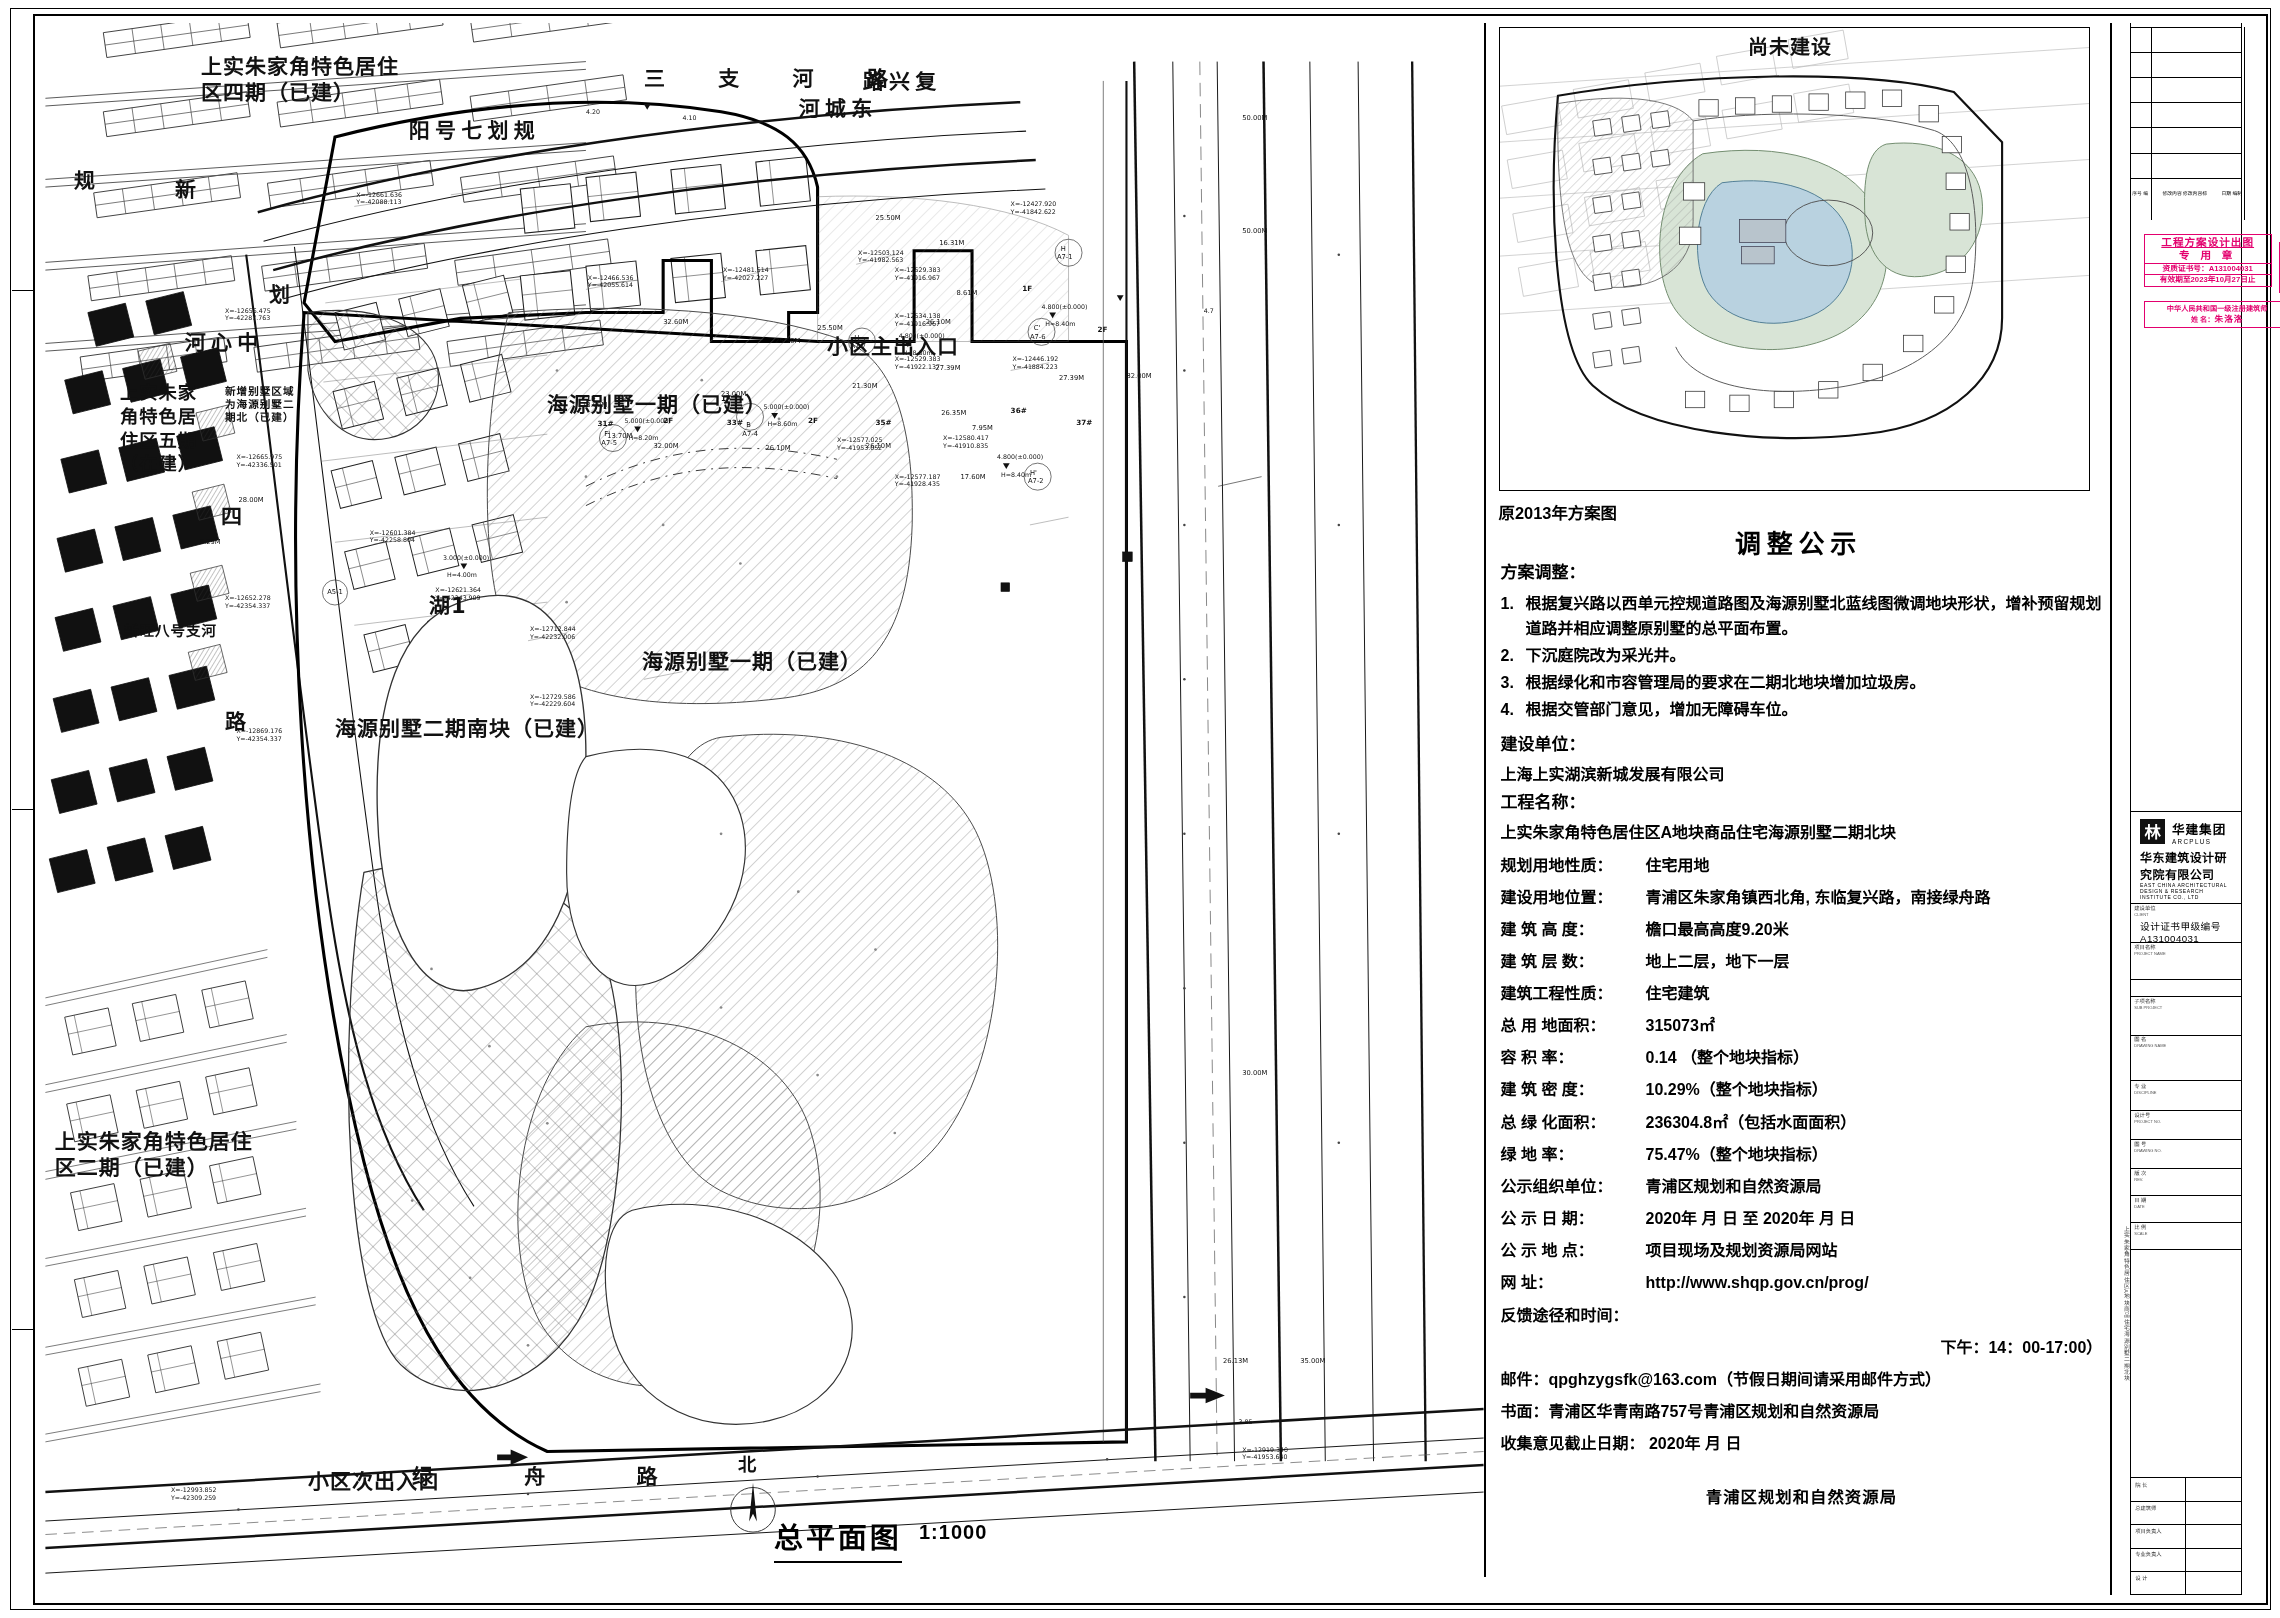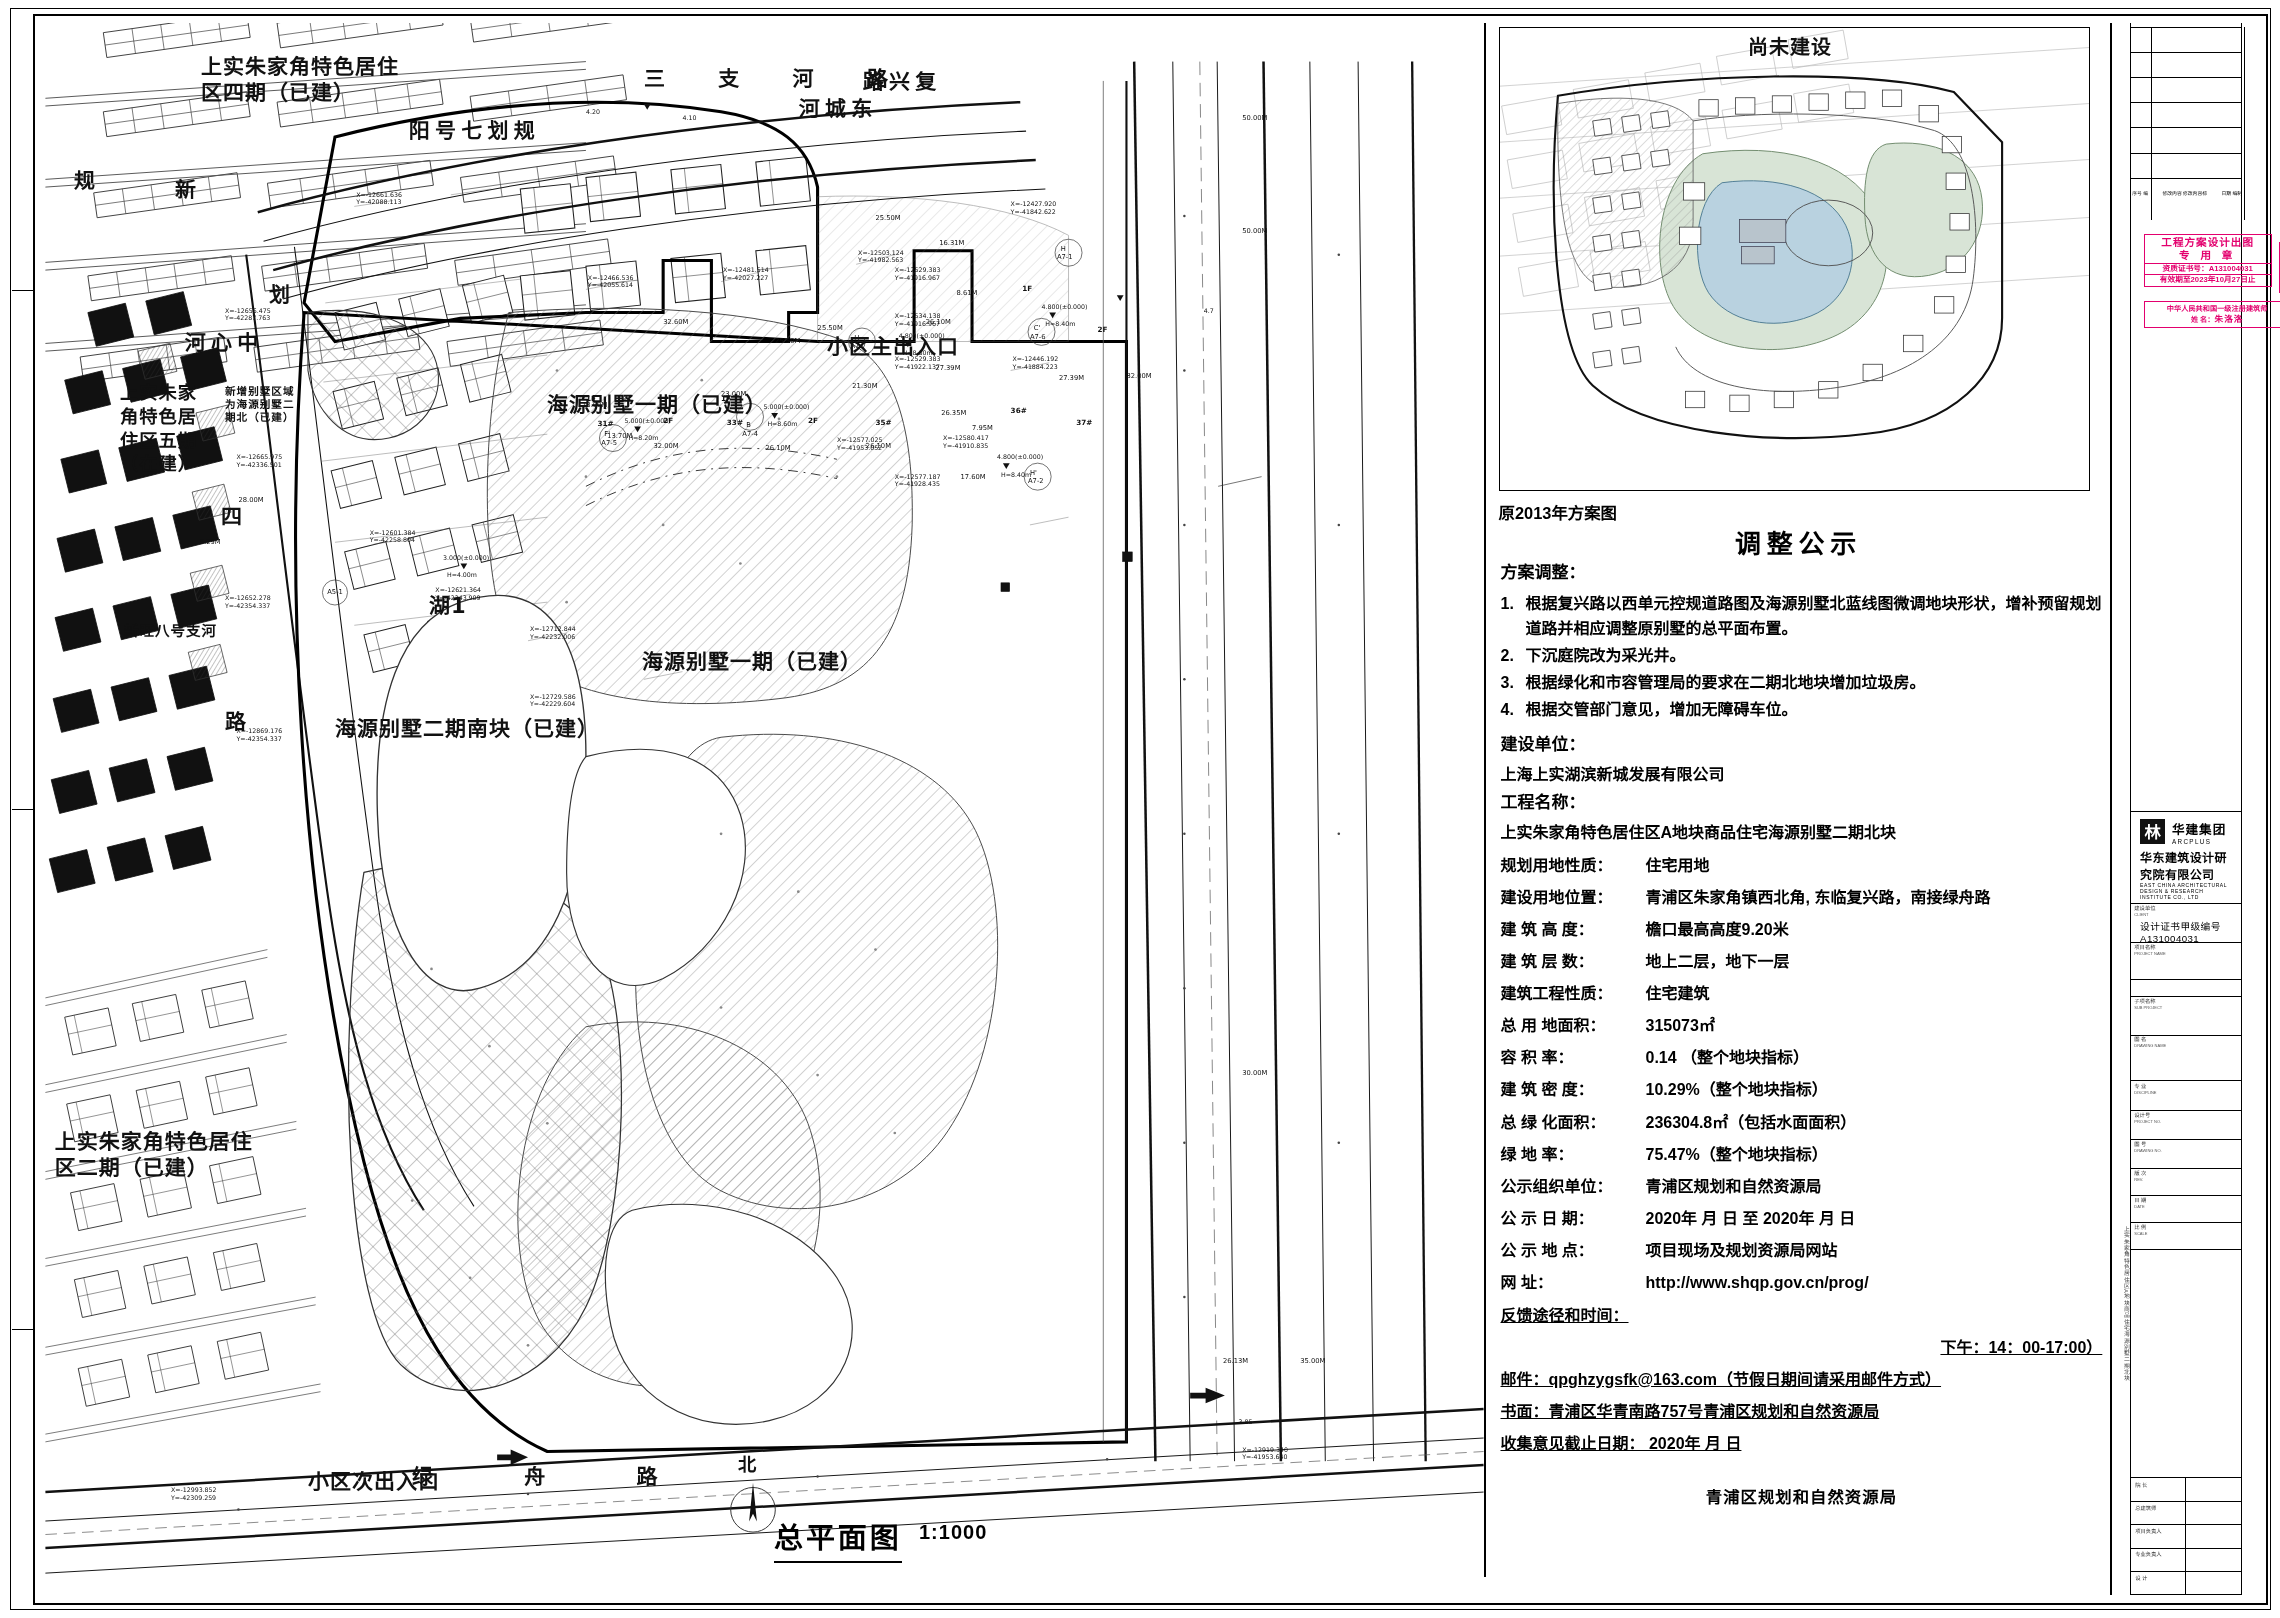--- a/index.html
+++ b/index.html
@@ -74,21 +74,21 @@
   .notice .h{font-size:17px;font-weight:700;}
   .notice .row{display:block;margin:0 0 2.9px 0;}
   .notice ol{margin:3.9px 0 9.7px 0;padding-left:0;list-style:none;}
   .notice ol li{margin:0 0 1.9px 0;text-indent:0;padding-left:25px;position:relative;}
   .notice ol li .num{position:absolute;left:0;top:0;}
   .spec{margin-top:7.7px;}
   .spec .row{display:flex;align-items:flex-start;margin-bottom:6.8px;}
   .spec .k{flex:0 0 145px;letter-spacing:0px;font-weight:600;}
   .spec .v{flex:1 1 auto;font-weight:600;}
   .feedback{margin-top:7.7px;}
-  .feedback .row{margin-bottom:6.8px;text-decoration:underline;}
+  .feedback .row{margin-bottom:6.8px;}
   .indent{display:inline-block;width:224px;}
   .signoff{margin-top:29px;text-align:center;font-weight:700;font-size:16.4px;letter-spacing:1px;}
 
   
   .titleblock{
     position:absolute;left:2113px;top:23px;right:0px;bottom:23px;
   }
   .tb-top{
     position:absolute;left:17.4px;top:0;right:39px;height:956px;
     border-left:1.9px solid #000;border-right:1.9px solid #000;border-bottom:1.9px solid #000;
@@ -97,21 +97,21 @@
   .revgrid div{position:absolute;left:0;right:0;border-top:1px solid #000;}
   .revgrid .vl{position:absolute;top:0;bottom:0;width:0;border-left:1px solid #000;border-top:none;}
   .rev-hdr{position:absolute;left:19.3px;right:39px;top:166px;font-size:4.8px;display:flex;justify-content:space-between;}
 
   .stamp-area{position:absolute;left:21px;top:205px;right:42px;height:222px;}
   .stamp-a{
     position:absolute;left:9.7px;top:5.8px;width:126px;
     border:1.9px solid #e3006e;color:#e3006e;text-align:center;
     font-size:8.7px;font-weight:700;line-height:1.25;padding:1px 0;
   }
-  .stamp-a .l1{font-size:10.6px;letter-spacing:1px;}
+  .stamp-a .l1{font-size:10.6px;letter-spacing:1px;text-decoration:underline;}
   .stamp-a .l2{font-size:10.6px;letter-spacing:3.9px;border-bottom:1.4px solid #e3006e;padding-bottom:1px;}
   .stamp-a .l3{border-bottom:1.4px solid #e3006e;font-size:7.7px;}
   .stamp-a .l4{font-size:7.7px;}
   .stamp-b{
     position:absolute;left:145px;top:13.5px;width:54px;height:48px;
     border:1.9px solid #e3006e;color:#e3006e;font-size:7.7px;font-weight:700;
     line-height:1.15;text-align:center;padding-top:1.9px;
   }
   .stamp-c{
     position:absolute;left:9.7px;top:73px;width:145px;

